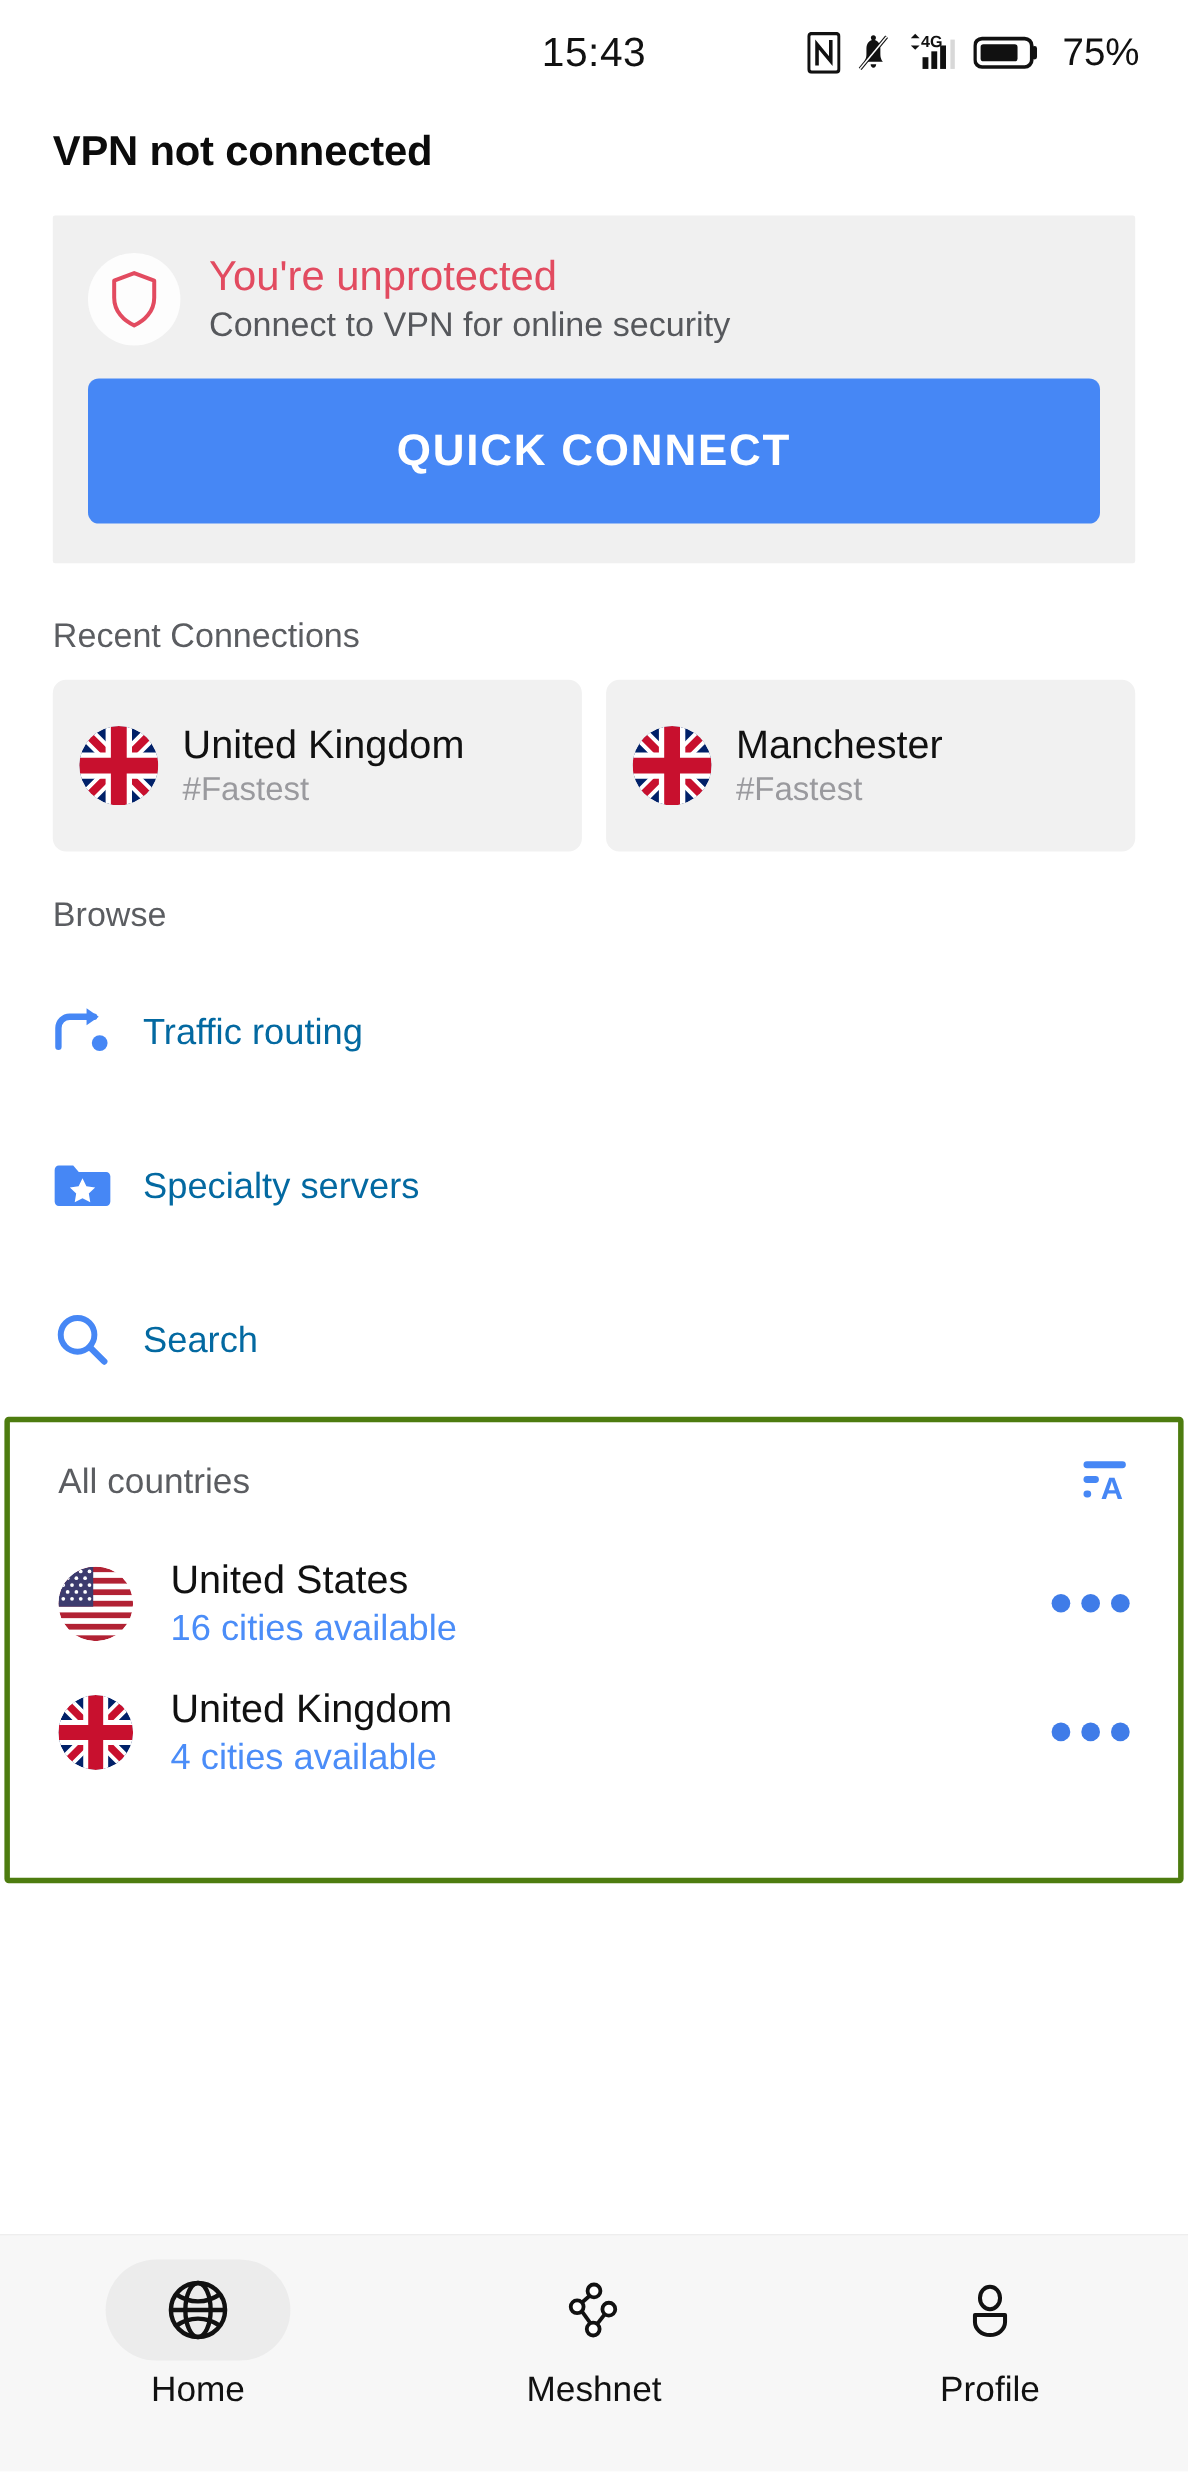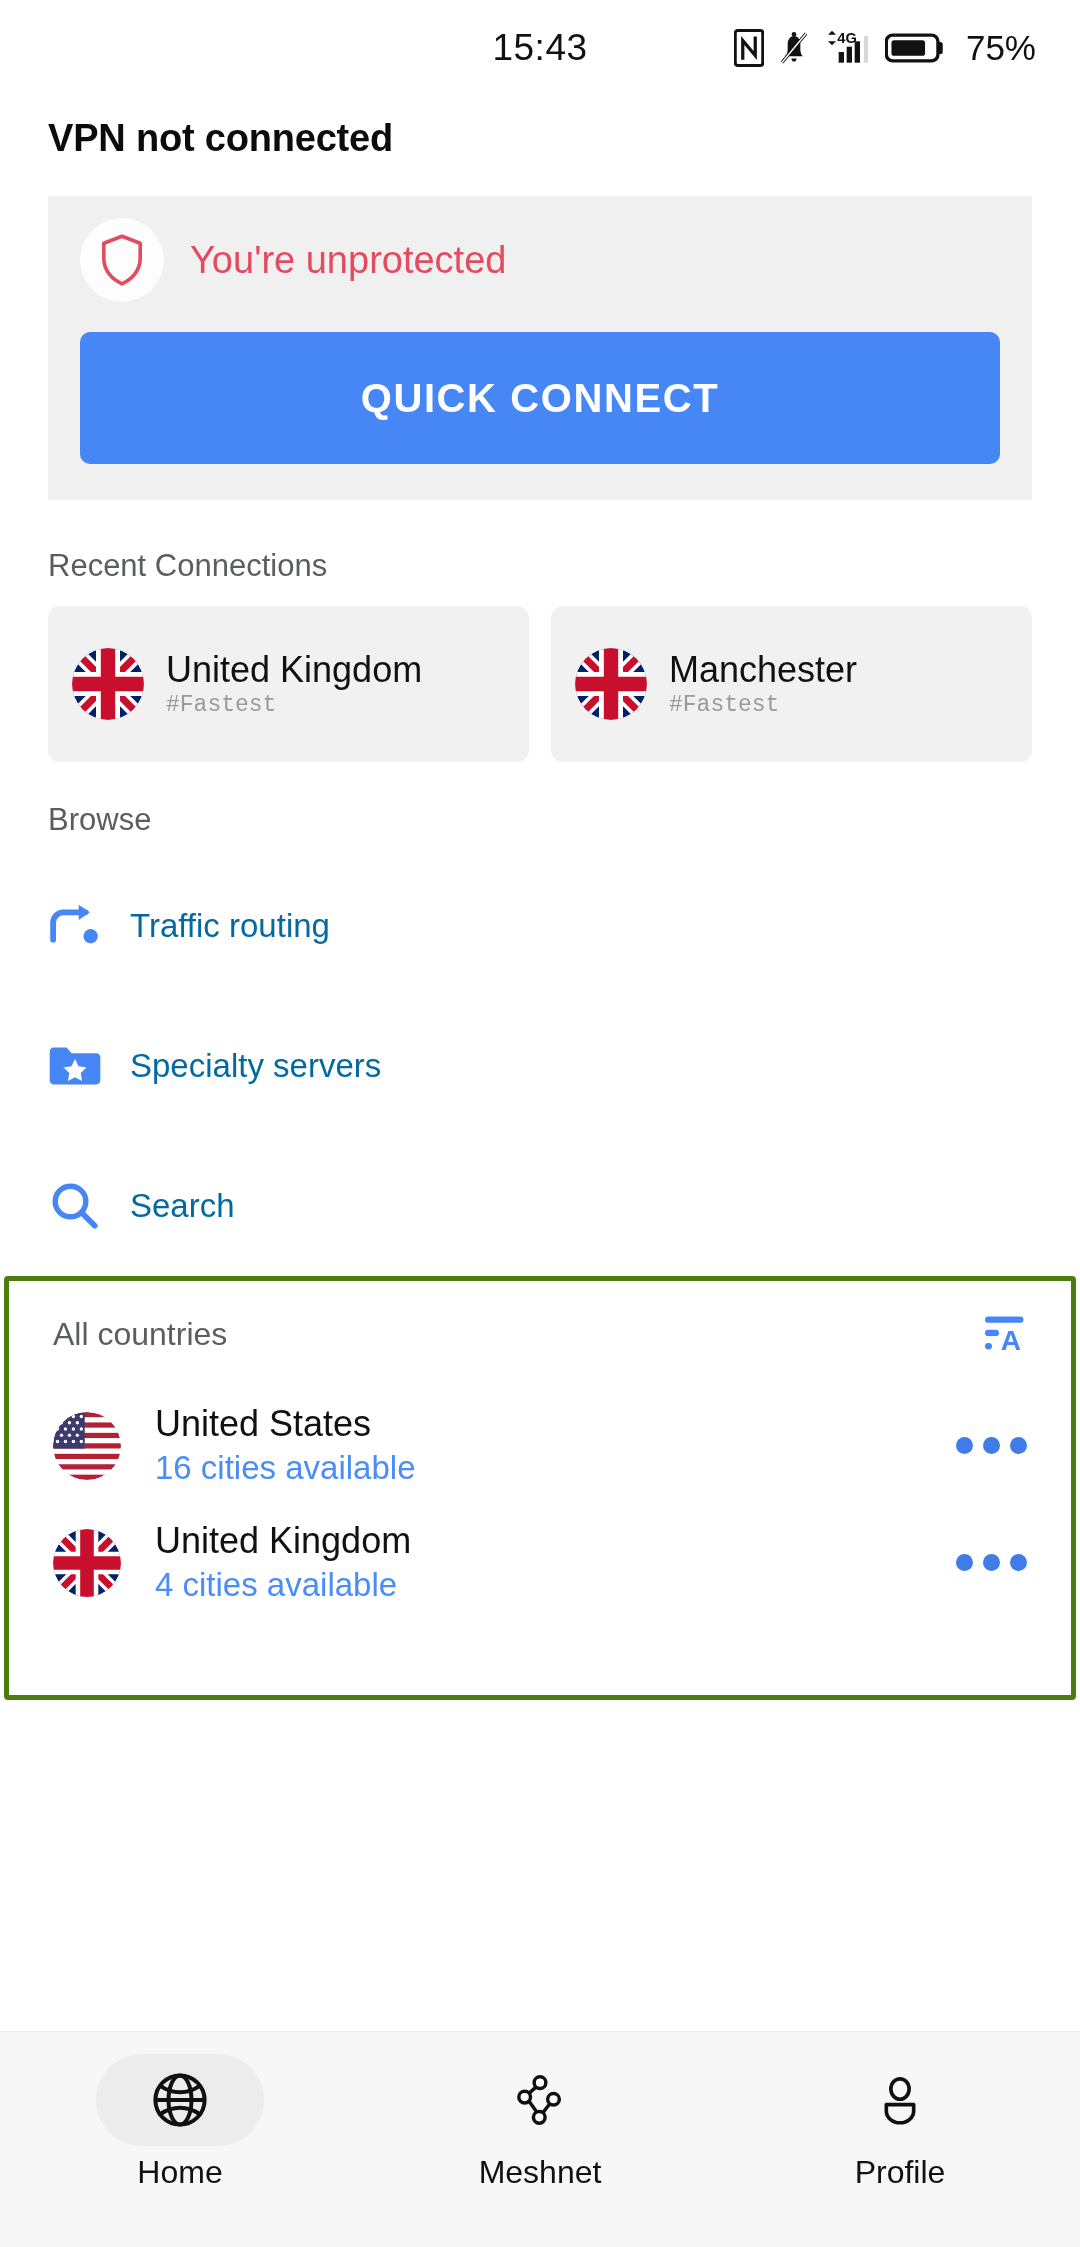--- a/index.html
+++ b/index.html
@@ -37,21 +37,21 @@
   .header-title { font-size:38px; font-weight:700; color:#0c0c0c; letter-spacing:-0.2px; }
 
   
   .body { flex:1 1 auto; background:#fff; position:relative; }
 
   
   .prot-card {
     margin:16px 48px 0 48px;
     background:#f0f0f0;
     border-radius:2px;
-    padding:22px 32px 36px 32px;
+    padding:34px 32px 36px 32px;
   }
   .prot-top { display:flex; align-items:center; gap:26px; }
   .shield-wrap {
     width:84px; height:84px; border-radius:50%; background:#fdfdfd;
     display:flex; align-items:center; justify-content:center; flex:0 0 84px;
   }
   .prot-text { display:flex; flex-direction:column; gap:4px; }
   .prot-title { font-size:38px; color:#e24b60; font-weight:400; line-height:1.12; }
   .prot-sub { font-size:31px; color:#56585c; font-weight:400; line-height:1.15; }
   .qc-btn {
@@ -73,21 +73,21 @@
   
   .recent-row { display:flex; gap:22px; padding:0 48px; margin-top:22px; }
   .recent-card {
     flex:1 1 0; background:#f1f1f1; border-radius:12px;
     height:156px; display:flex; align-items:center; gap:22px;
     padding:0 24px; min-width:0; cursor:pointer;
   }
   .flag { width:72px; height:72px; border-radius:50%; flex:0 0 72px; overflow:hidden; position:relative; }
   .rc-text { display:flex; flex-direction:column; min-width:0; }
   .rc-name { font-size:36px; color:#111; white-space:nowrap; overflow:hidden; line-height:1.15; }
-  .rc-tag { font-size:23px; color:#9a9a9e; line-height:1.2; margin-top:2px;font-family:Liberation Mono, monospace; }
+  .rc-tag { font-size:30px; color:#9a9a9e; line-height:1.2; margin-top:2px; }
 
   
   .browse-list { margin-top:18px; }
   .browse-item {
     height:140px; display:flex; align-items:center; padding:0 48px;
     gap:0; cursor:pointer;
   }
   .bi-icon { width:82px; flex:0 0 82px; display:flex; align-items:center; justify-content:flex-start; }
   .bi-label { font-size:33px; color:#0369a1; font-weight:400; }
 
@@ -186,20 +186,21 @@
 
     <div class="prot-card">
       <div class="prot-top">
         <div class="shield-wrap">
           <svg width="50" height="56" viewBox="0 0 34 40">
             <path d="M17 3 L30 8 L30 19 C30 28 23.5 34.2 17 37 C10.5 34.2 4 28 4 19 L4 8 Z" fill="none" stroke="#e24b60" stroke-width="2.6" stroke-linejoin="round"></path>
           </svg>
         </div>
         <div class="prot-text">
           <div class="prot-title">You're unprotected</div>
+          <div class="prot-sub">Connect to VPN for online security</div>
         </div>
       </div>
       <button class="qc-btn">QUICK CONNECT</button>
     </div>
 
     <div class="sec-label sec-recent">Recent Connections</div>
     <div class="recent-row">
 
       <div class="recent-card">
         <div class="flag">

